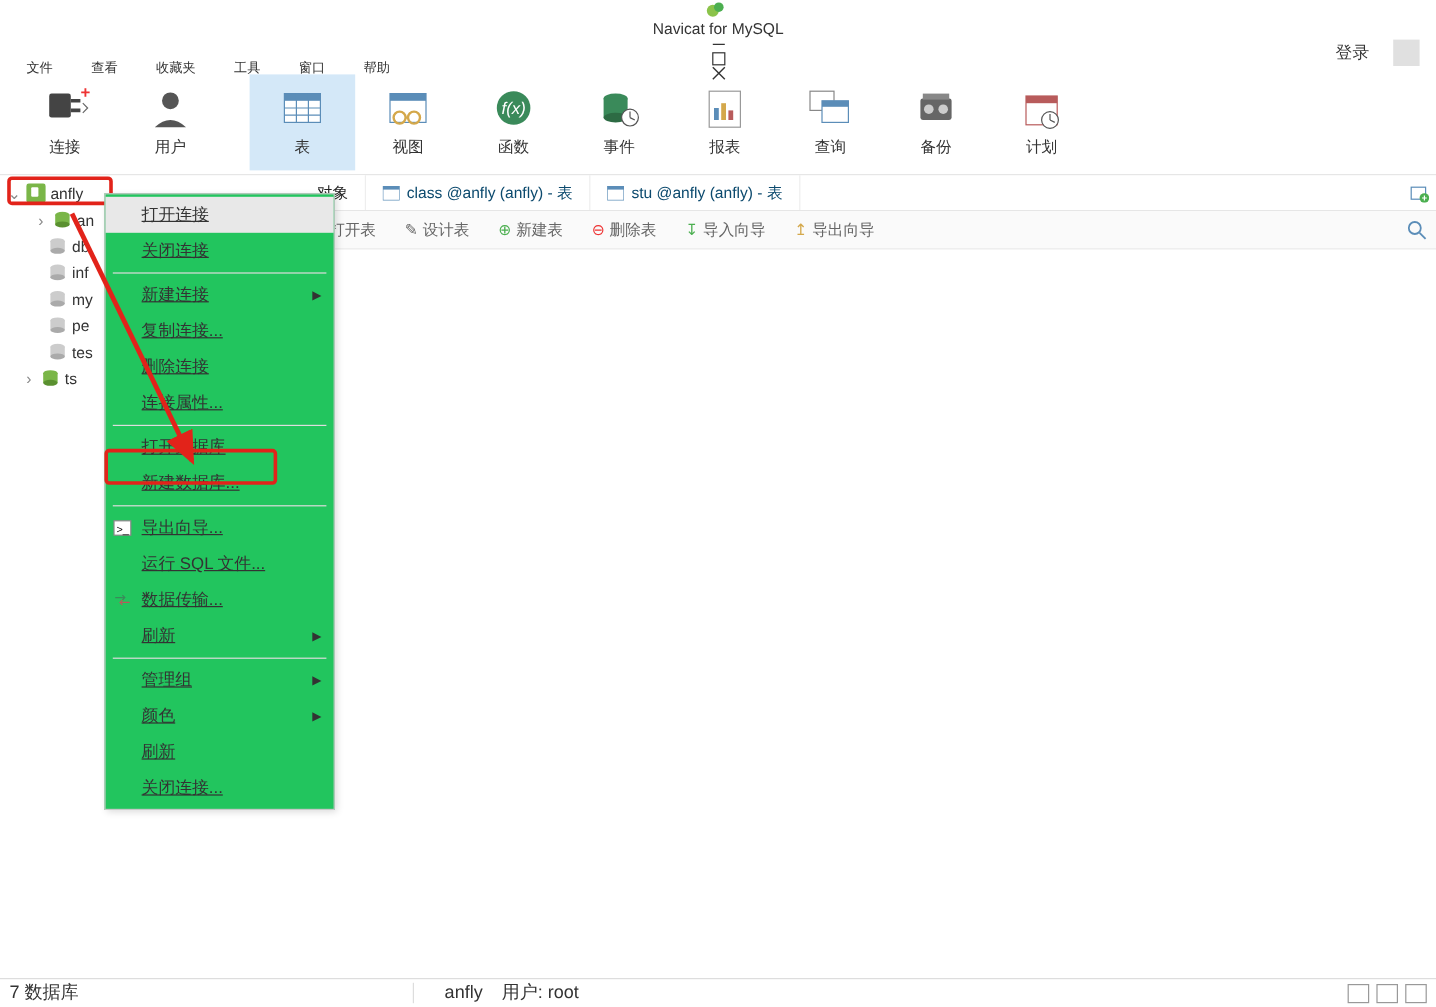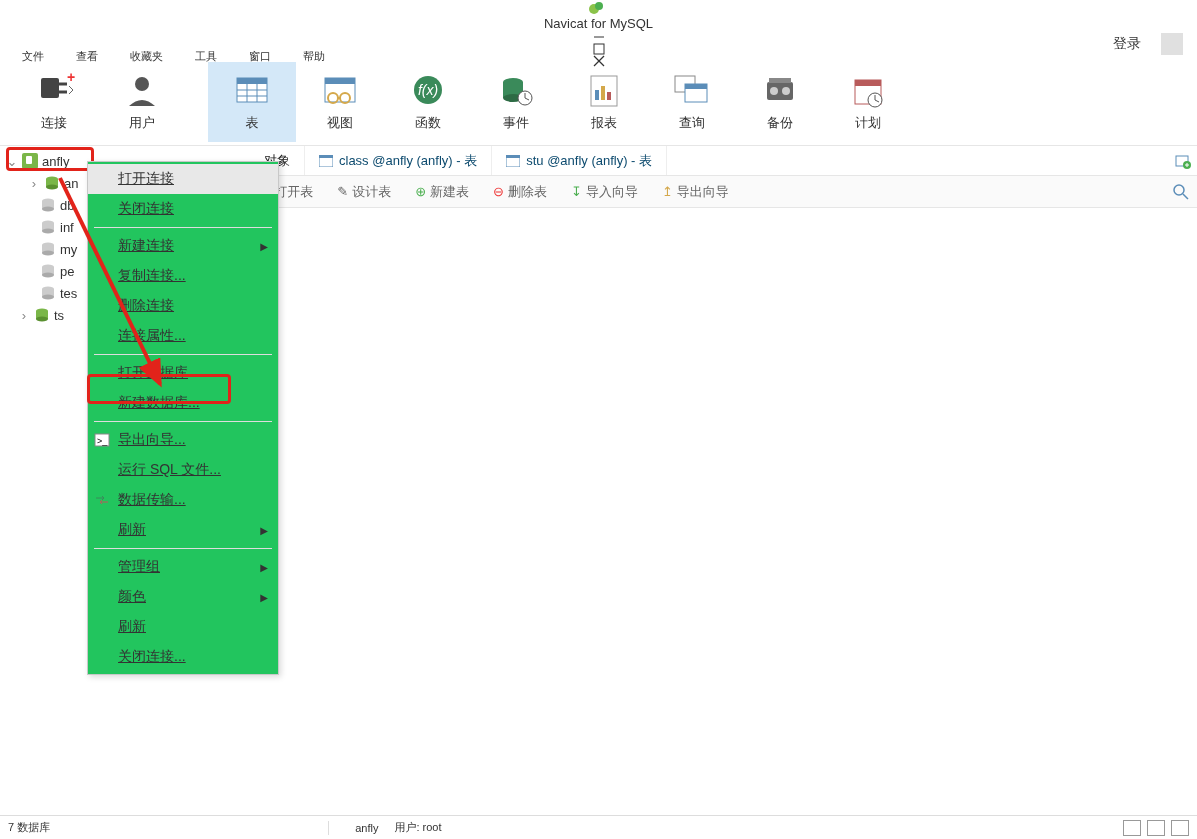--- a/index.html
+++ b/index.html
@@ -38,21 +38,21 @@
 .tab.active { color: #222; background: #fff; }
 .tabspacer { flex: 1; }
 .tabplus { width: 28px; display: flex; align-items: center; justify-content: center; }
 
 .subtoolbar { height: 32px; display: flex; align-items: center; padding: 0 8px; gap: 24px; border-bottom: 1px solid #e6e6e6; background: #fafafa; }
 .subbtn { display: flex; align-items: center; gap: 4px; font-size: 13px; color: #666; }
 .subspacer { flex: 1; }
 
 .canvas { flex: 1; background: #fff; }
 
-.statusbar { position: absolute; left: 0; right: 0; bottom: 0; height: 24px; border-top: 1px solid #ddd; display: flex; align-items: center; font-size: 11px; background: #fff; }
+.statusbar { position: absolute; left: 0; right: 0; bottom: 0; height: 24px; border-top: 1px solid #ddd; display: flex; align-items: center; font-size: 15px; background: #fff; }
 .statusbar .cell { padding: 0 8px; }
 .statusbar .conlabel { display: flex; align-items: center; gap: 4px; padding: 0 8px; border-left: 1px solid #ddd; }
 .statusbar .spacer { flex: 1; }
 .viewbtns { display: flex; gap: 6px; padding: 0 8px; }
 .viewbtn { width: 18px; height: 16px; border: 1px solid #999; }
 
 .ctxmenu { position: absolute; left: 87px; top: 161px; width: 192px; background: #22c55e; border: 1px solid #c8c8c8; box-shadow: 2px 2px 6px rgba(0,0,0,0.15); padding: 2px 0; z-index: 100; text-decoration: underline; }
 .ctxitem { height: 30px; display: flex; align-items: center; padding: 0 12px 0 30px; font-size: 14px; position: relative; }
 .ctxitem.hover { background: #e8e8e8; }
 .ctxitem .arrow { position: absolute; right: 10px; color: #333; font-size: 10px; }

